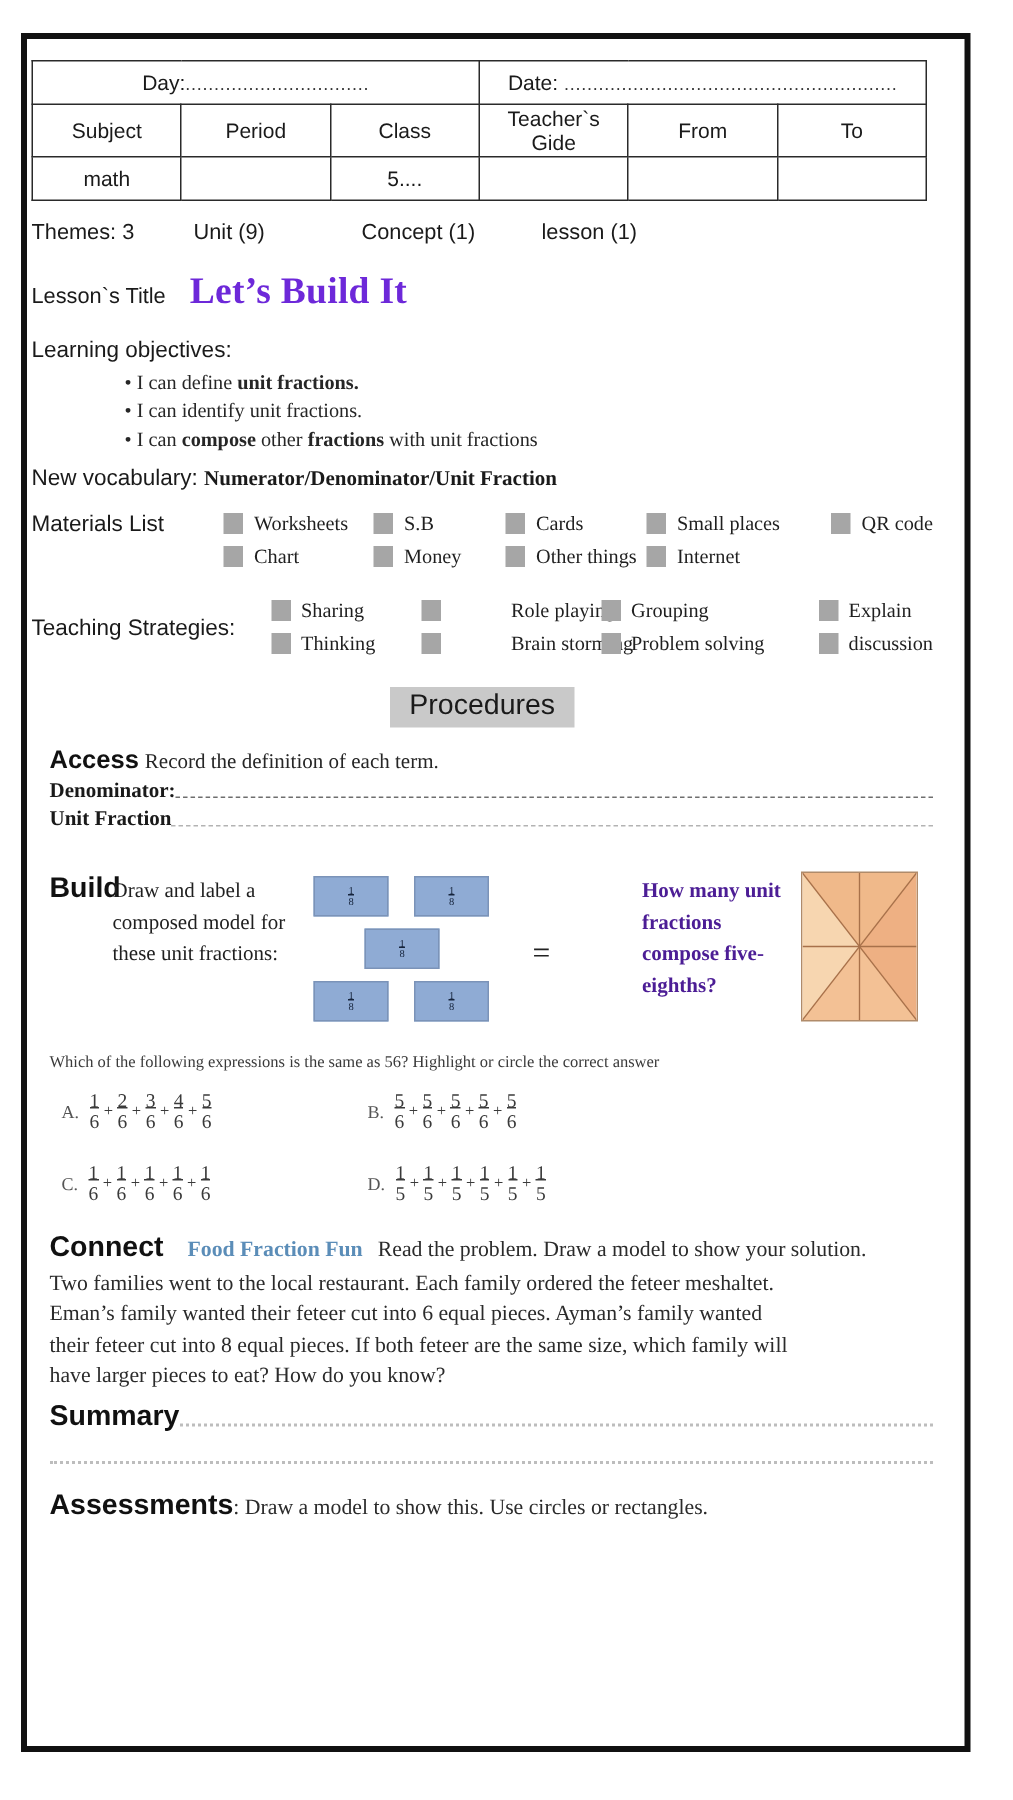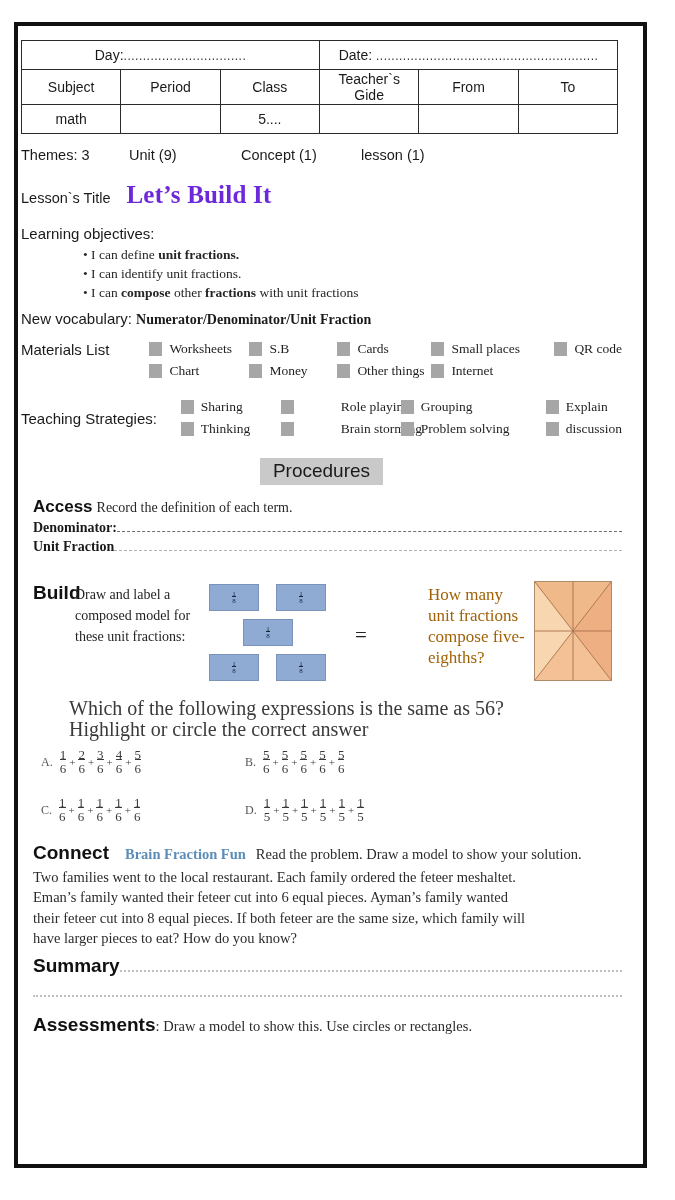--- a/index.html
+++ b/index.html
@@ -87,25 +87,25 @@
   .build-area { position:relative; height:112px; margin-top:23px; }
   .build-txt { position:absolute; left:42px; top:6px; width:118px; font-size:14px; line-height:21px; color:#1f1f1f; }
   .tile {
     position:absolute; width:50px; height:27px; background:#8fabd4;
     border:1px solid #7b93b8; box-sizing:border-box;
     display:flex; align-items:center; justify-content:center;
   }
   .frac-mini { font-size:7px; line-height:7px; text-align:center; color:#16243c; }
   .frac-mini .den { border-top:1px solid #16243c; }
   .eq { position:absolute; left:322px; top:45px; font-size:21px; color:#222; }
-  .howmany { position:absolute; left:395px; top:6px; width:105px; font-size:17px; line-height:21px; color:#a16207; }
+  .howmany { position:absolute; left:395px; top:6px; width:105px; font-size:14px; line-height:21px; color:#4c1d95;font-weight:bold; }
   .fig { position:absolute; left:501px; top:3px; width:78px; height:100px; border:1px solid #b08b6a; box-sizing:border-box; }
 
   
-  .mcq-q { margin-top:8px; font-size:20px; line-height:21px; color:#3a3a3a; width:470px;margin-left:36px; }
+  .mcq-q { margin-top:8px; font-size:11px; line-height:21px; color:#3a3a3a; width:470px; }
   .opts { position:relative; height:42px; margin-top:6px; }
   .opt { position:absolute; display:flex; align-items:center; }
   .opt-key { font-size:12px; color:#555; margin-right:7px; }
   .frac { display:inline-block; text-align:center; font-size:13px; line-height:14px; color:#3a3a3a; }
   .frac .den { border-top:1.2px solid #3a3a3a; padding-top:1px; }
   .plus { margin:0 3px; font-size:11px; color:#3a3a3a; }
 
   
   .connect-line { display:flex; align-items:baseline; margin-top:6px; }
   .connect-blue { color:#5b8db8; font-weight:bold; font-size:14.5px; margin:0 10px 0 16px; white-space:nowrap; }
@@ -376,21 +376,21 @@
         <span class="frac"><span>1</span><br><span class="den">5</span></span>
             <span class="plus">+</span>
         <span class="frac"><span>1</span><br><span class="den">5</span></span>
       </div>
     </div>
   </div>
 
   <div style="margin-left:12px; margin-top:2px;">
     <div class="connect-line">
       <span class="blk-head" style="font-size:19px;">Connect</span>
-      <span class="connect-blue">Brain Fraction Fun</span>
+      <span class="connect-blue">Food Fraction Fun</span>
       <span class="body-txt">Read the problem. Draw a model to show your solution.</span>
     </div>
     <div class="body-txt" style="width:500px; margin-top:2px;">Two families went to the local restaurant. Each family ordered the feteer meshaltet. Eman’s family wanted their feteer cut into 6 equal pieces. Ayman’s family wanted their feteer cut into 8 equal pieces. If both feteer are the same size, which family will have larger pieces to eat? How do you know?</div>
   </div>
 
   <div style="margin-left:12px; margin-top:6px;">
     <div class="sum-row">
       <span class="blk-head" style="font-size:19px;">Summary</span>
       <span class="dot-line"></span>
     </div>

